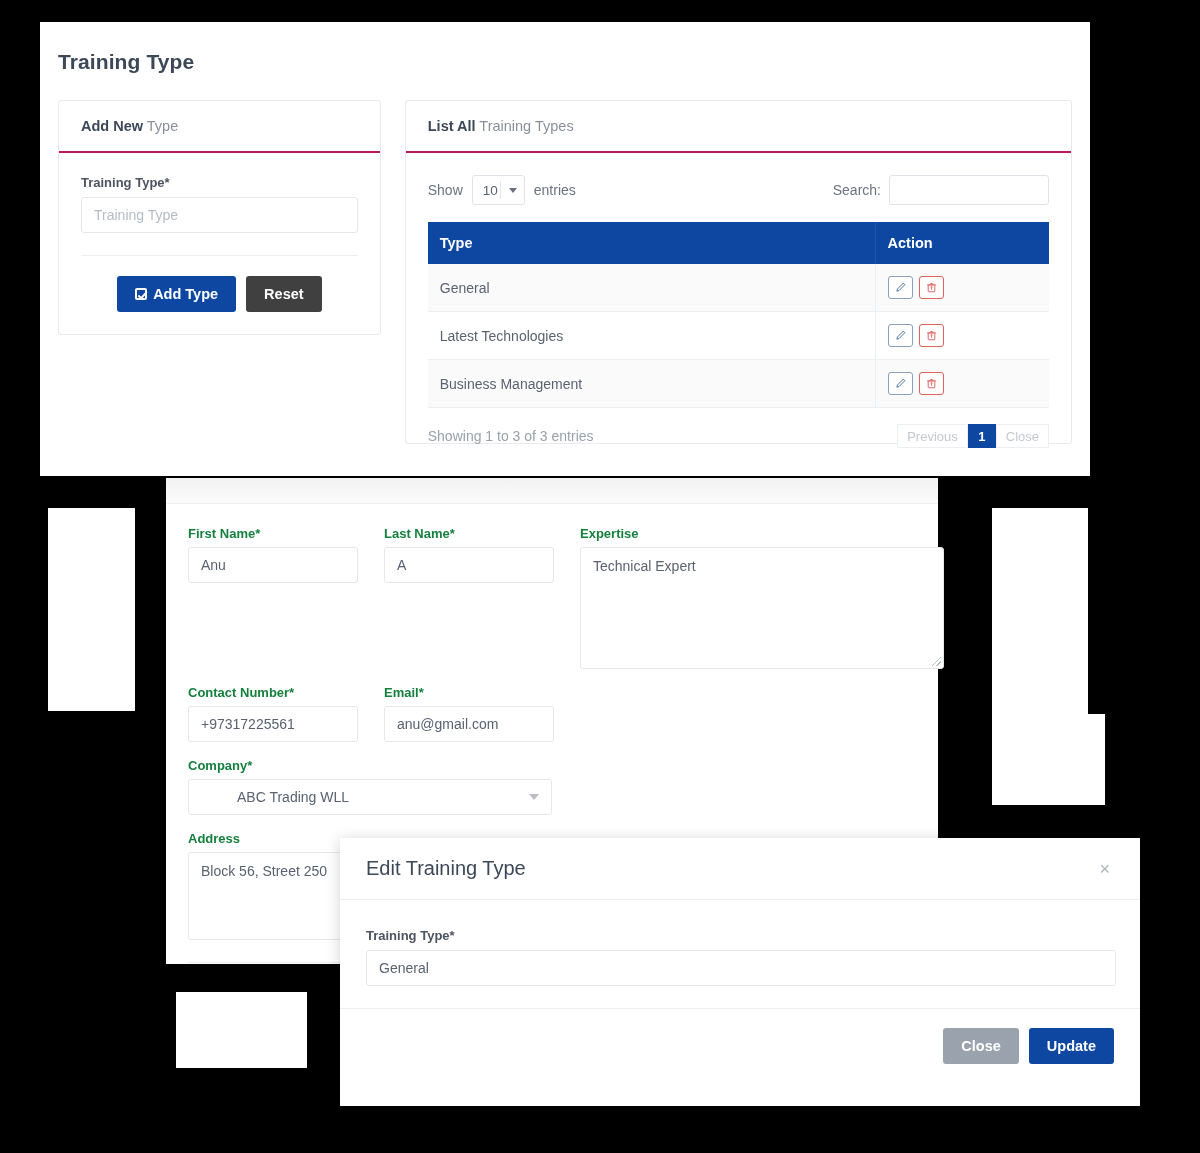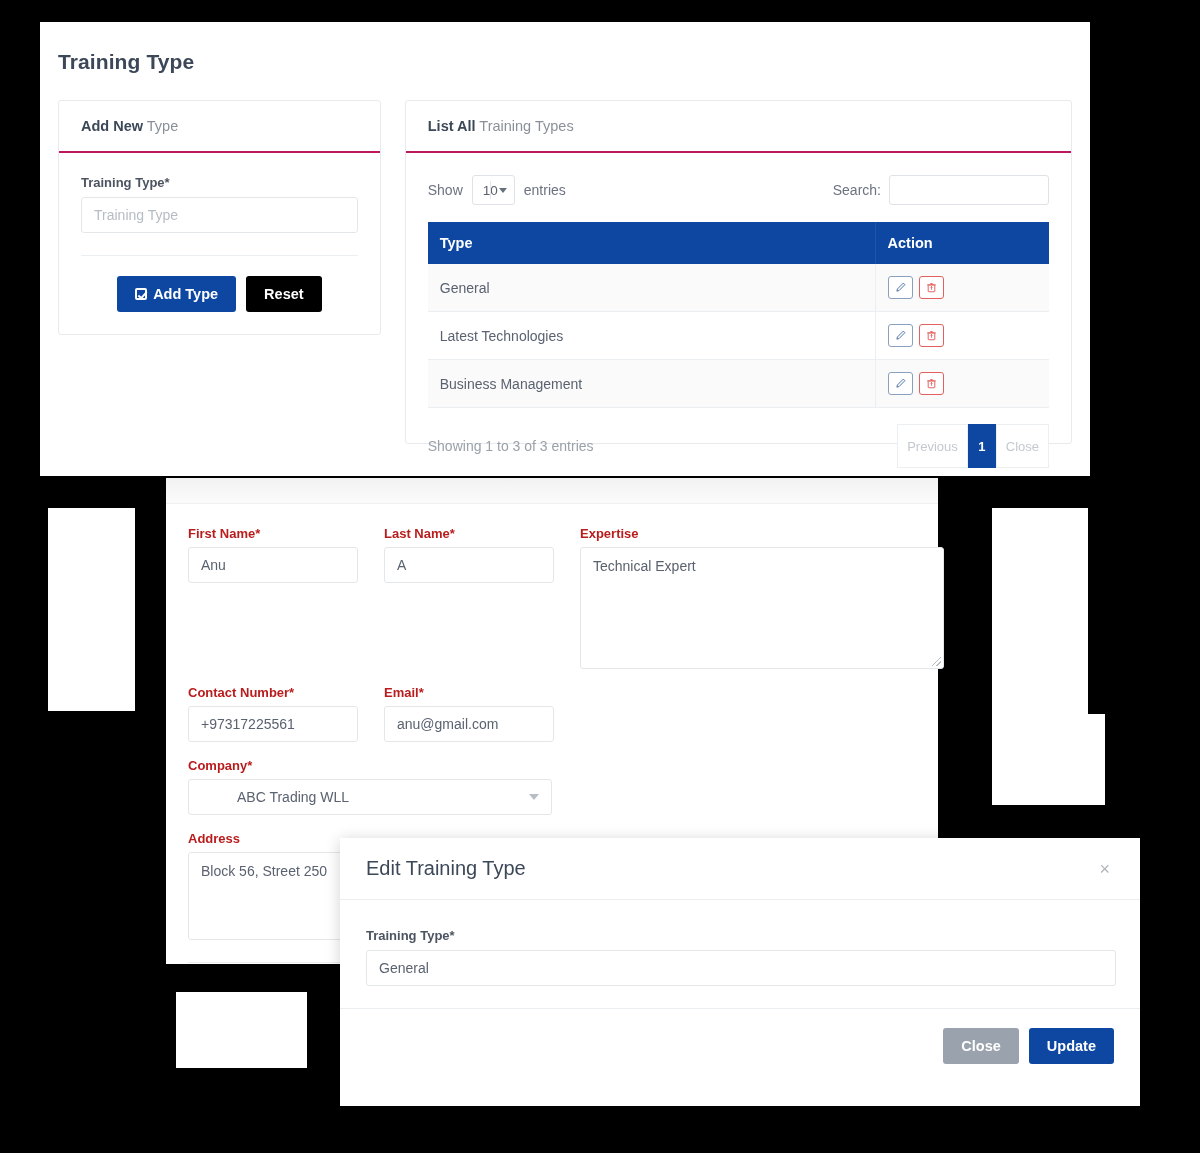--- a/index.html
+++ b/index.html
@@ -51,35 +51,35 @@
   .text-input::placeholder { color: #b6bcc4; }
 
   .btn-row { margin-top: 22px; padding-top: 20px; border-top: 1px solid #eceff1;
              display: flex; gap: 10px; justify-content: center; }
   .btn {
     border: none; border-radius: 3px; font-size: 14.5px; font-weight: bold;
     color: #fff; cursor: pointer; font-family: "Liberation Sans", sans-serif;
     padding: 8px 18px; height: 36px; display: inline-flex; align-items: center; gap: 6px;
   }
   .btn-primary { background: #0d47a1; }
-  .btn-blue    { background: #000000; }
+  .btn-blue    { background: #404040; }
   .check-glyph {
     display: inline-block; width: 12px; height: 12px; border: 2px solid #fff;
     border-radius: 2px; position: relative; flex: none;
   }
   .check-glyph::after {
     content: ""; position: absolute; left: 3px; top: 0px; width: 3px; height: 7px;
     border: solid #fff; border-width: 0 2px 2px 0; transform: rotate(42deg);
   }
 
   
   .dt-top { display: flex; align-items: center; justify-content: space-between; }
   .dt-len { display: flex; align-items: center; gap: 9px; font-size: 14px; color: #6b7280; }
   .dt-select {
-    position: relative; width: 43px; height: 30px; border: 1px solid #dfe3e8;
+    position: relative; width: 53px; height: 30px; border: 1px solid #dfe3e8;
     border-radius: 3px; background: #fff; display: flex; align-items: center;
     padding-left: 10px; font-size: 13.5px; color: #5a6270;
   }
   .dt-select .sep { position: absolute; right: 23px; top: 5px; bottom: 5px;
                     width: 1px; background: #e4e7ea; }
   .dt-select .caret {
     position: absolute; right: 7px; top: 12px; width: 0; height: 0;
     border-left: 4.5px solid transparent; border-right: 4.5px solid transparent;
     border-top: 5.5px solid #66707c;
   }
@@ -110,40 +110,40 @@
     cursor: pointer; vertical-align: middle;
   }
   .icon-btn.edit   { border: 1px solid #8aa0bd; }
   .icon-btn.delete { border: 1px solid #e2605d; margin-left: 3px; }
 
   .dt-bottom { display: flex; align-items: center; justify-content: space-between;
                margin-top: 16px; }
   .dt-info { font-size: 14px; color: #9aa1a9; }
   .pager { display: flex; }
   .pager .pg {
-    min-width: 32px; height: 44px; display: flex; align-items: center;
+    min-width: 32px; height: 24px; display: flex; align-items: center;
     justify-content: center; font-size: 13px; color: #c4c9cf;
     border: 1px solid #eceff1; padding: 0 9px; cursor: pointer; background: #fff;
   }
   .pager .pg.active { background: #0d47a1; color: #fff; border-color: #0d47a1;
                       font-weight: bold; min-width: 28px; }
 
   
   #panel-contact-form {
     position: absolute; left: 166px; top: 478px; width: 772px; height: 486px;
     background: #ffffff;
   }
   #panel-contact-form .topbar {
     height: 26px; background: linear-gradient(#f2f2f2, #fbfbfb);
     border-bottom: 1px solid #f0f0f0;
   }
   .form-area { padding: 22px 22px 0 22px; }
   .row { display: flex; gap: 26px; }
   .fg { margin-bottom: 16px; }
-  .fg .lbl { font-size: 13px; font-weight: bold; color: #b91c1c;
+  .fg .lbl { font-size: 13px; font-weight: bold; color: #15803d;
              margin-bottom: 6px; display: block; }
   .fi {
     height: 36px; border: 1px solid #e4e7ea; border-radius: 3px;
     display: flex; align-items: center; padding: 0 12px;
     font-size: 14px; color: #5a6270; background: #fff;
   }
   .fi.w170 { width: 170px; }
   .fi.w364 { width: 364px; padding-left: 48px; }
   .fi.w750 { width: 750px; }
   .ta {

